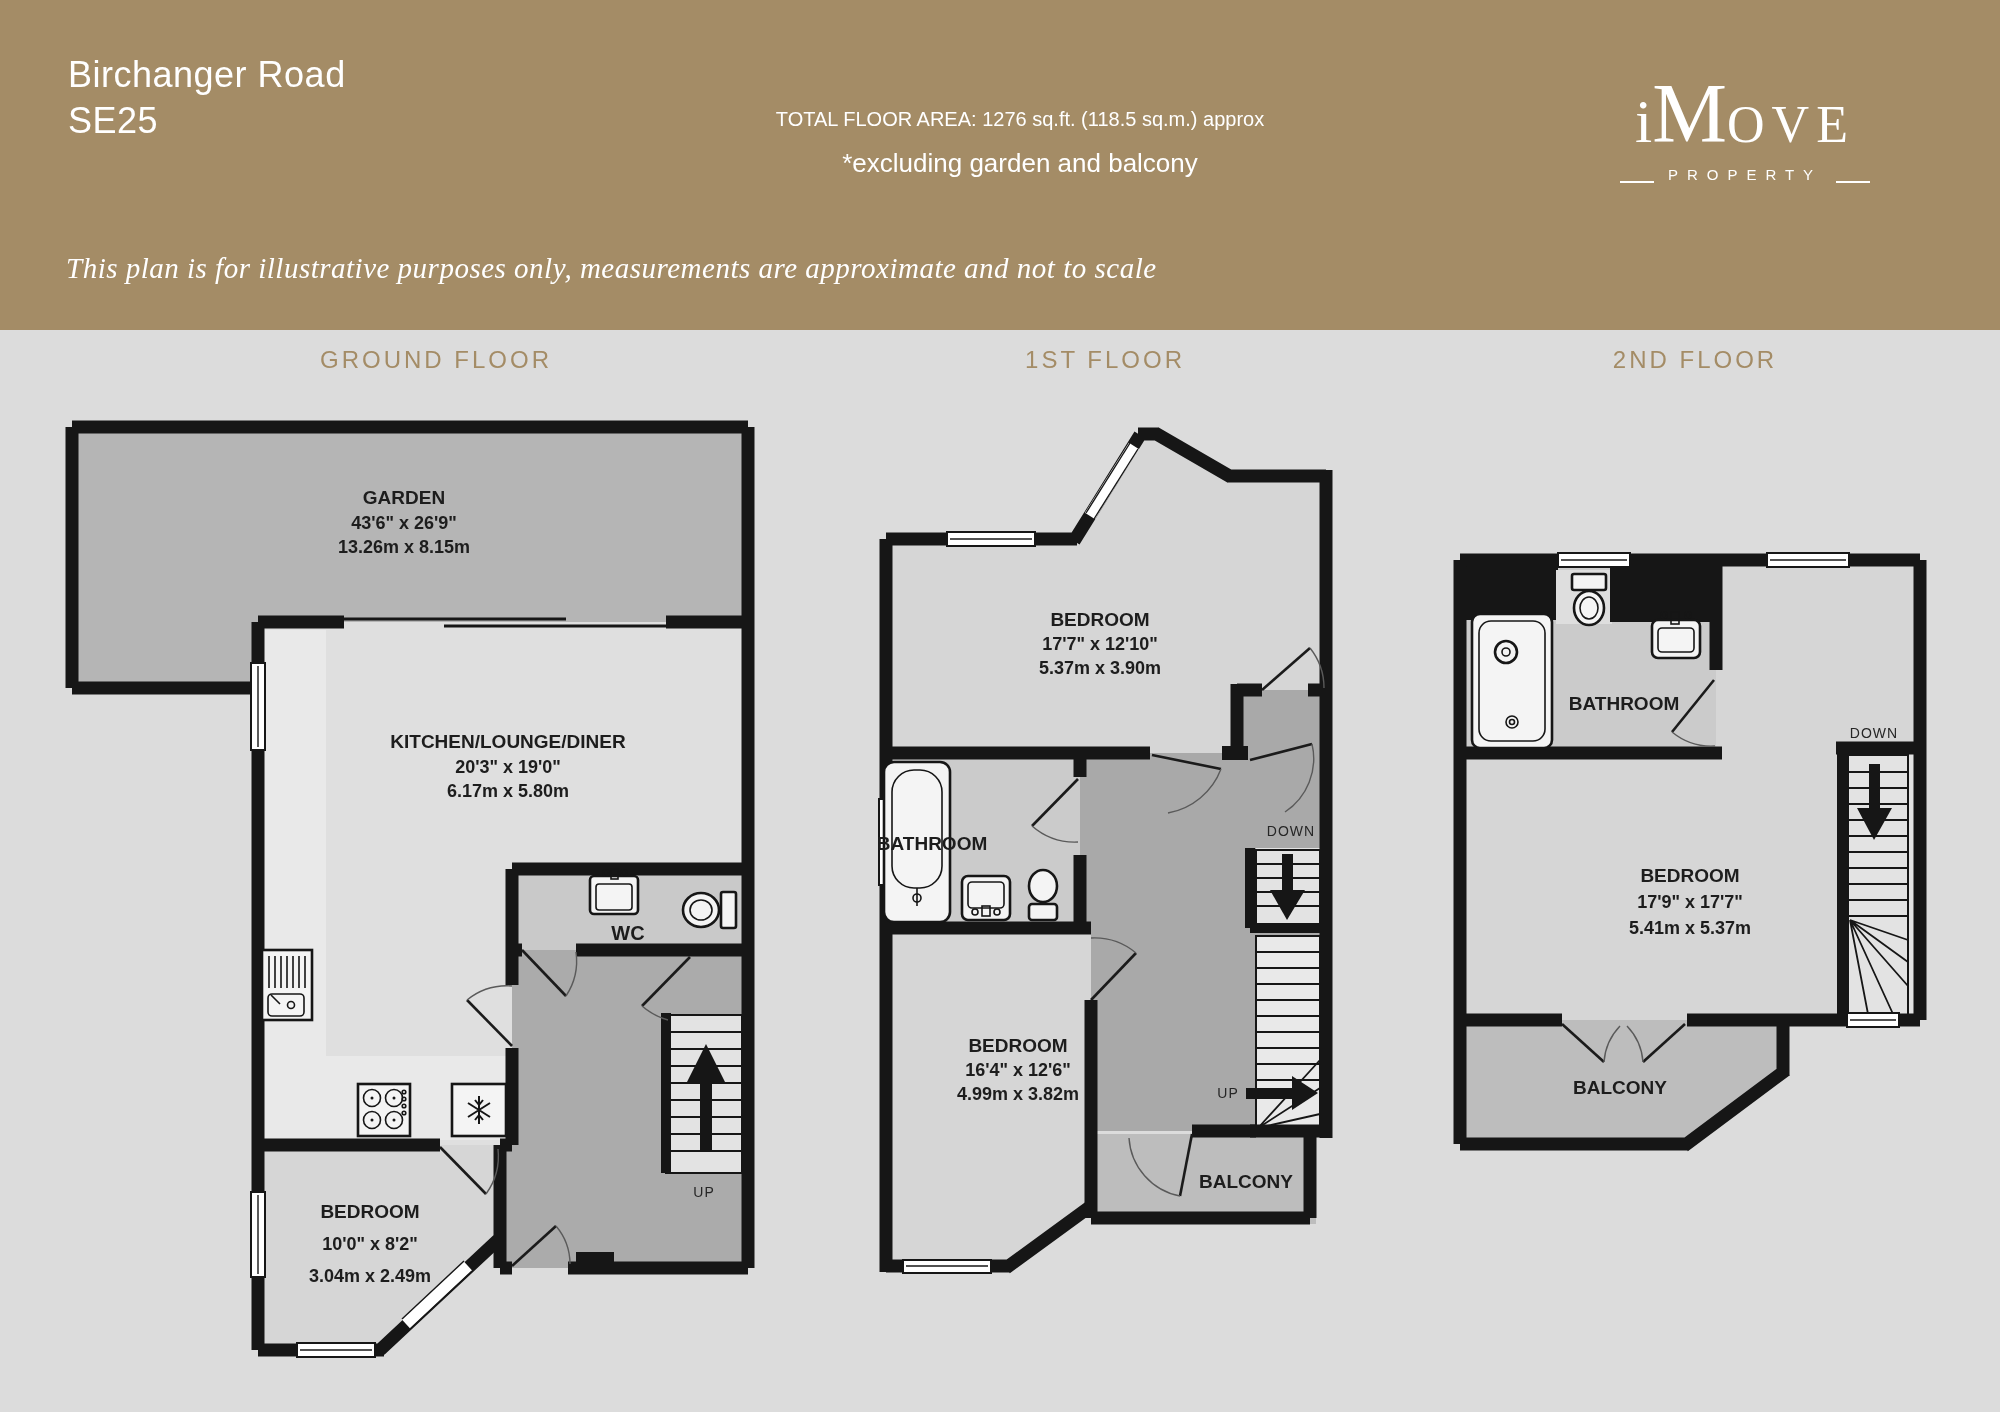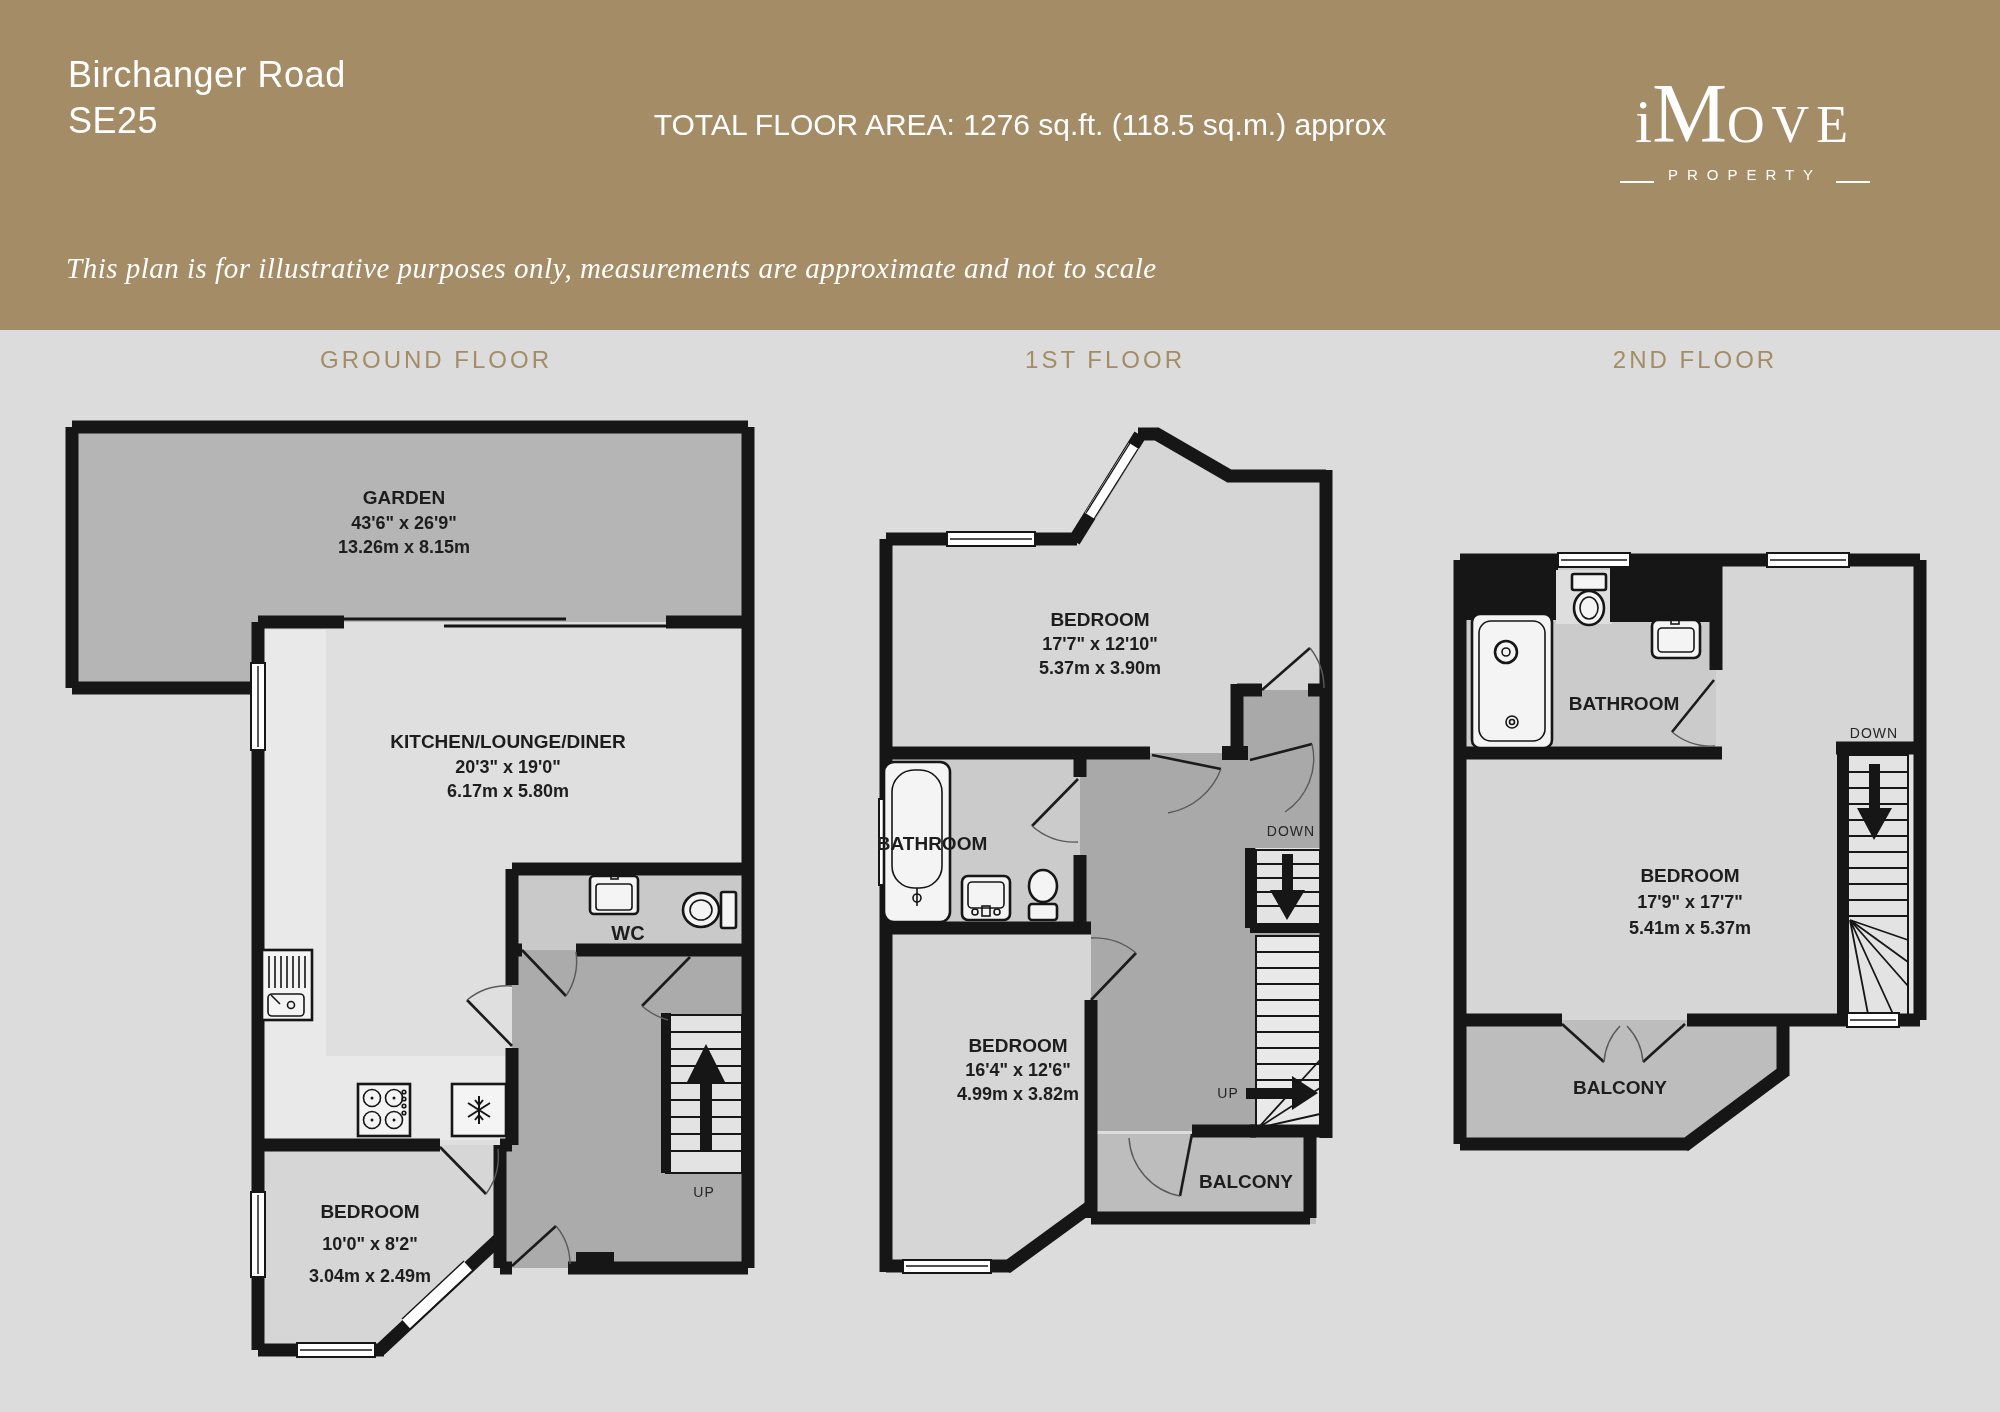--- a/index.html
+++ b/index.html
@@ -3,21 +3,21 @@
 <meta charset="utf-8">
 <style>
   html,body{margin:0;padding:0;background:#dcdcdc;}
   .page{position:relative;width:2000px;height:1412px;background:#dcdcdc;overflow:hidden;
         font-family:"Liberation Sans",sans-serif;}
   
   .hdr{position:absolute;left:0;top:0;width:2000px;height:330px;background:#a48c66;}
   .addr{position:absolute;left:68px;top:52px;color:#fff;font-size:36px;line-height:46px;
         font-weight:400;letter-spacing:.5px;}
   .area{position:absolute;left:560px;top:108px;width:920px;text-align:center;color:#fff;
-        font-size:30px;font-weight:400;}
+        font-size:20px;font-weight:400;}
   .areanote{position:absolute;left:560px;top:148px;width:920px;text-align:center;color:#fff;
         font-size:26px;font-weight:400;}
   .disc{position:absolute;left:66px;top:252px;color:#fff;font-size:29px;
         font-family:"Liberation Serif",serif;font-style:italic;letter-spacing:.5px;}
   .logo{position:absolute;left:1570px;top:78px;width:350px;text-align:center;color:#fff;
         font-family:"Liberation Serif",serif;}
   .logo-word{line-height:71px;}
   .logo-word .li{font-size:62px;}
   .logo-word .lM{font-size:84px;}
   .logo-word .lsc{font-size:52px;letter-spacing:7px;}
@@ -52,20 +52,21 @@
 <body>
 
 <div class="page">
 
   <div class="hdr">
     <div class="addr">
       <div>Birchanger Road</div>
       <div>SE25</div>
     </div>
     <div class="area">TOTAL FLOOR AREA: 1276 sq.ft. (118.5 sq.m.) approx</div>
+    <div class="areanote">*excluding garden and balcony</div>
     <div class="disc">This plan is for illustrative purposes only, measurements are approximate and not to scale</div>
     <div class="logo">
       <div class="logo-word"><span class="li">i</span><span class="lM">M</span><span class="lsc">OVE</span></div>
       <div class="logo-sub">
         <span class="rule"></span>
         <span class="st">PROPERTY</span>
         <span class="rule"></span>
       </div>
     </div>
   </div>

